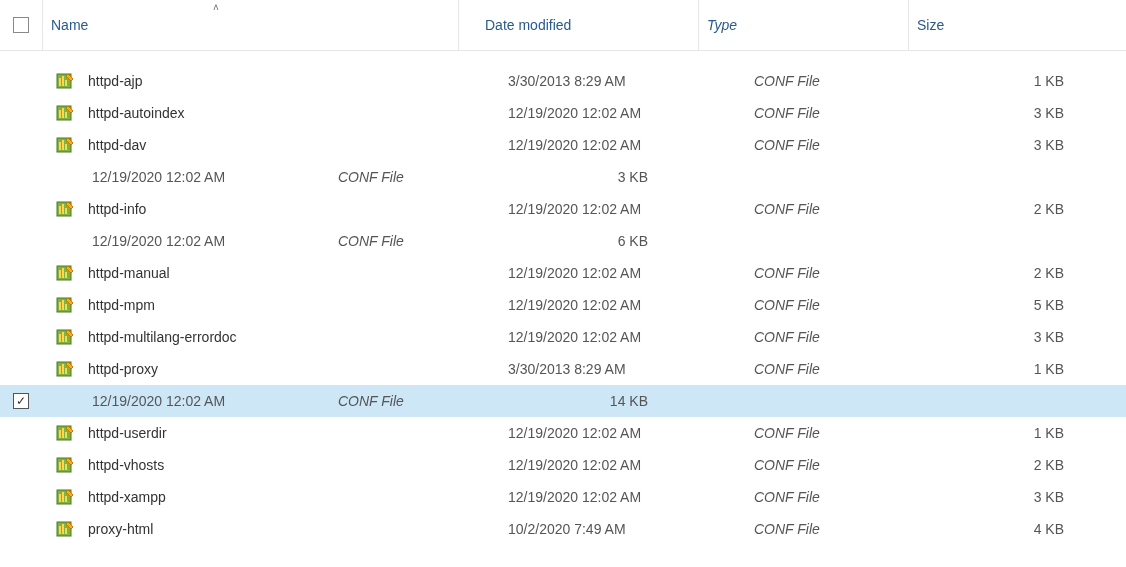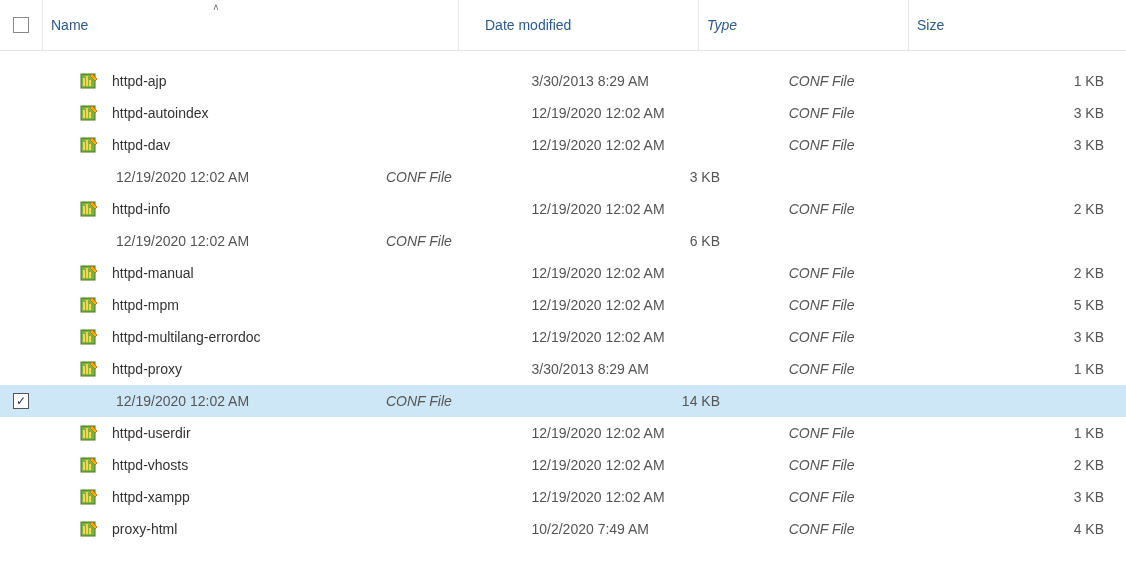--- a/index.html
+++ b/index.html
@@ -42,21 +42,20 @@
       top: 2px;
       font-size: 10px;
       color:#666;
     }
     .rows { padding-top: 14px; }
     .row {
       display:flex;
       align-items:center;
       height: 32px;
       color:#444;
-      gap:24px;
     }
     .row.selected {
       background: #cde7f7;
     }
     .row .col-name { color:#333; }
     .row .col-date,
     .row .col-type { color:#555;margin-left:24px; }
     .row .col-size { color:#555; }
     .checkbox {
       width:16px; height:16px;

